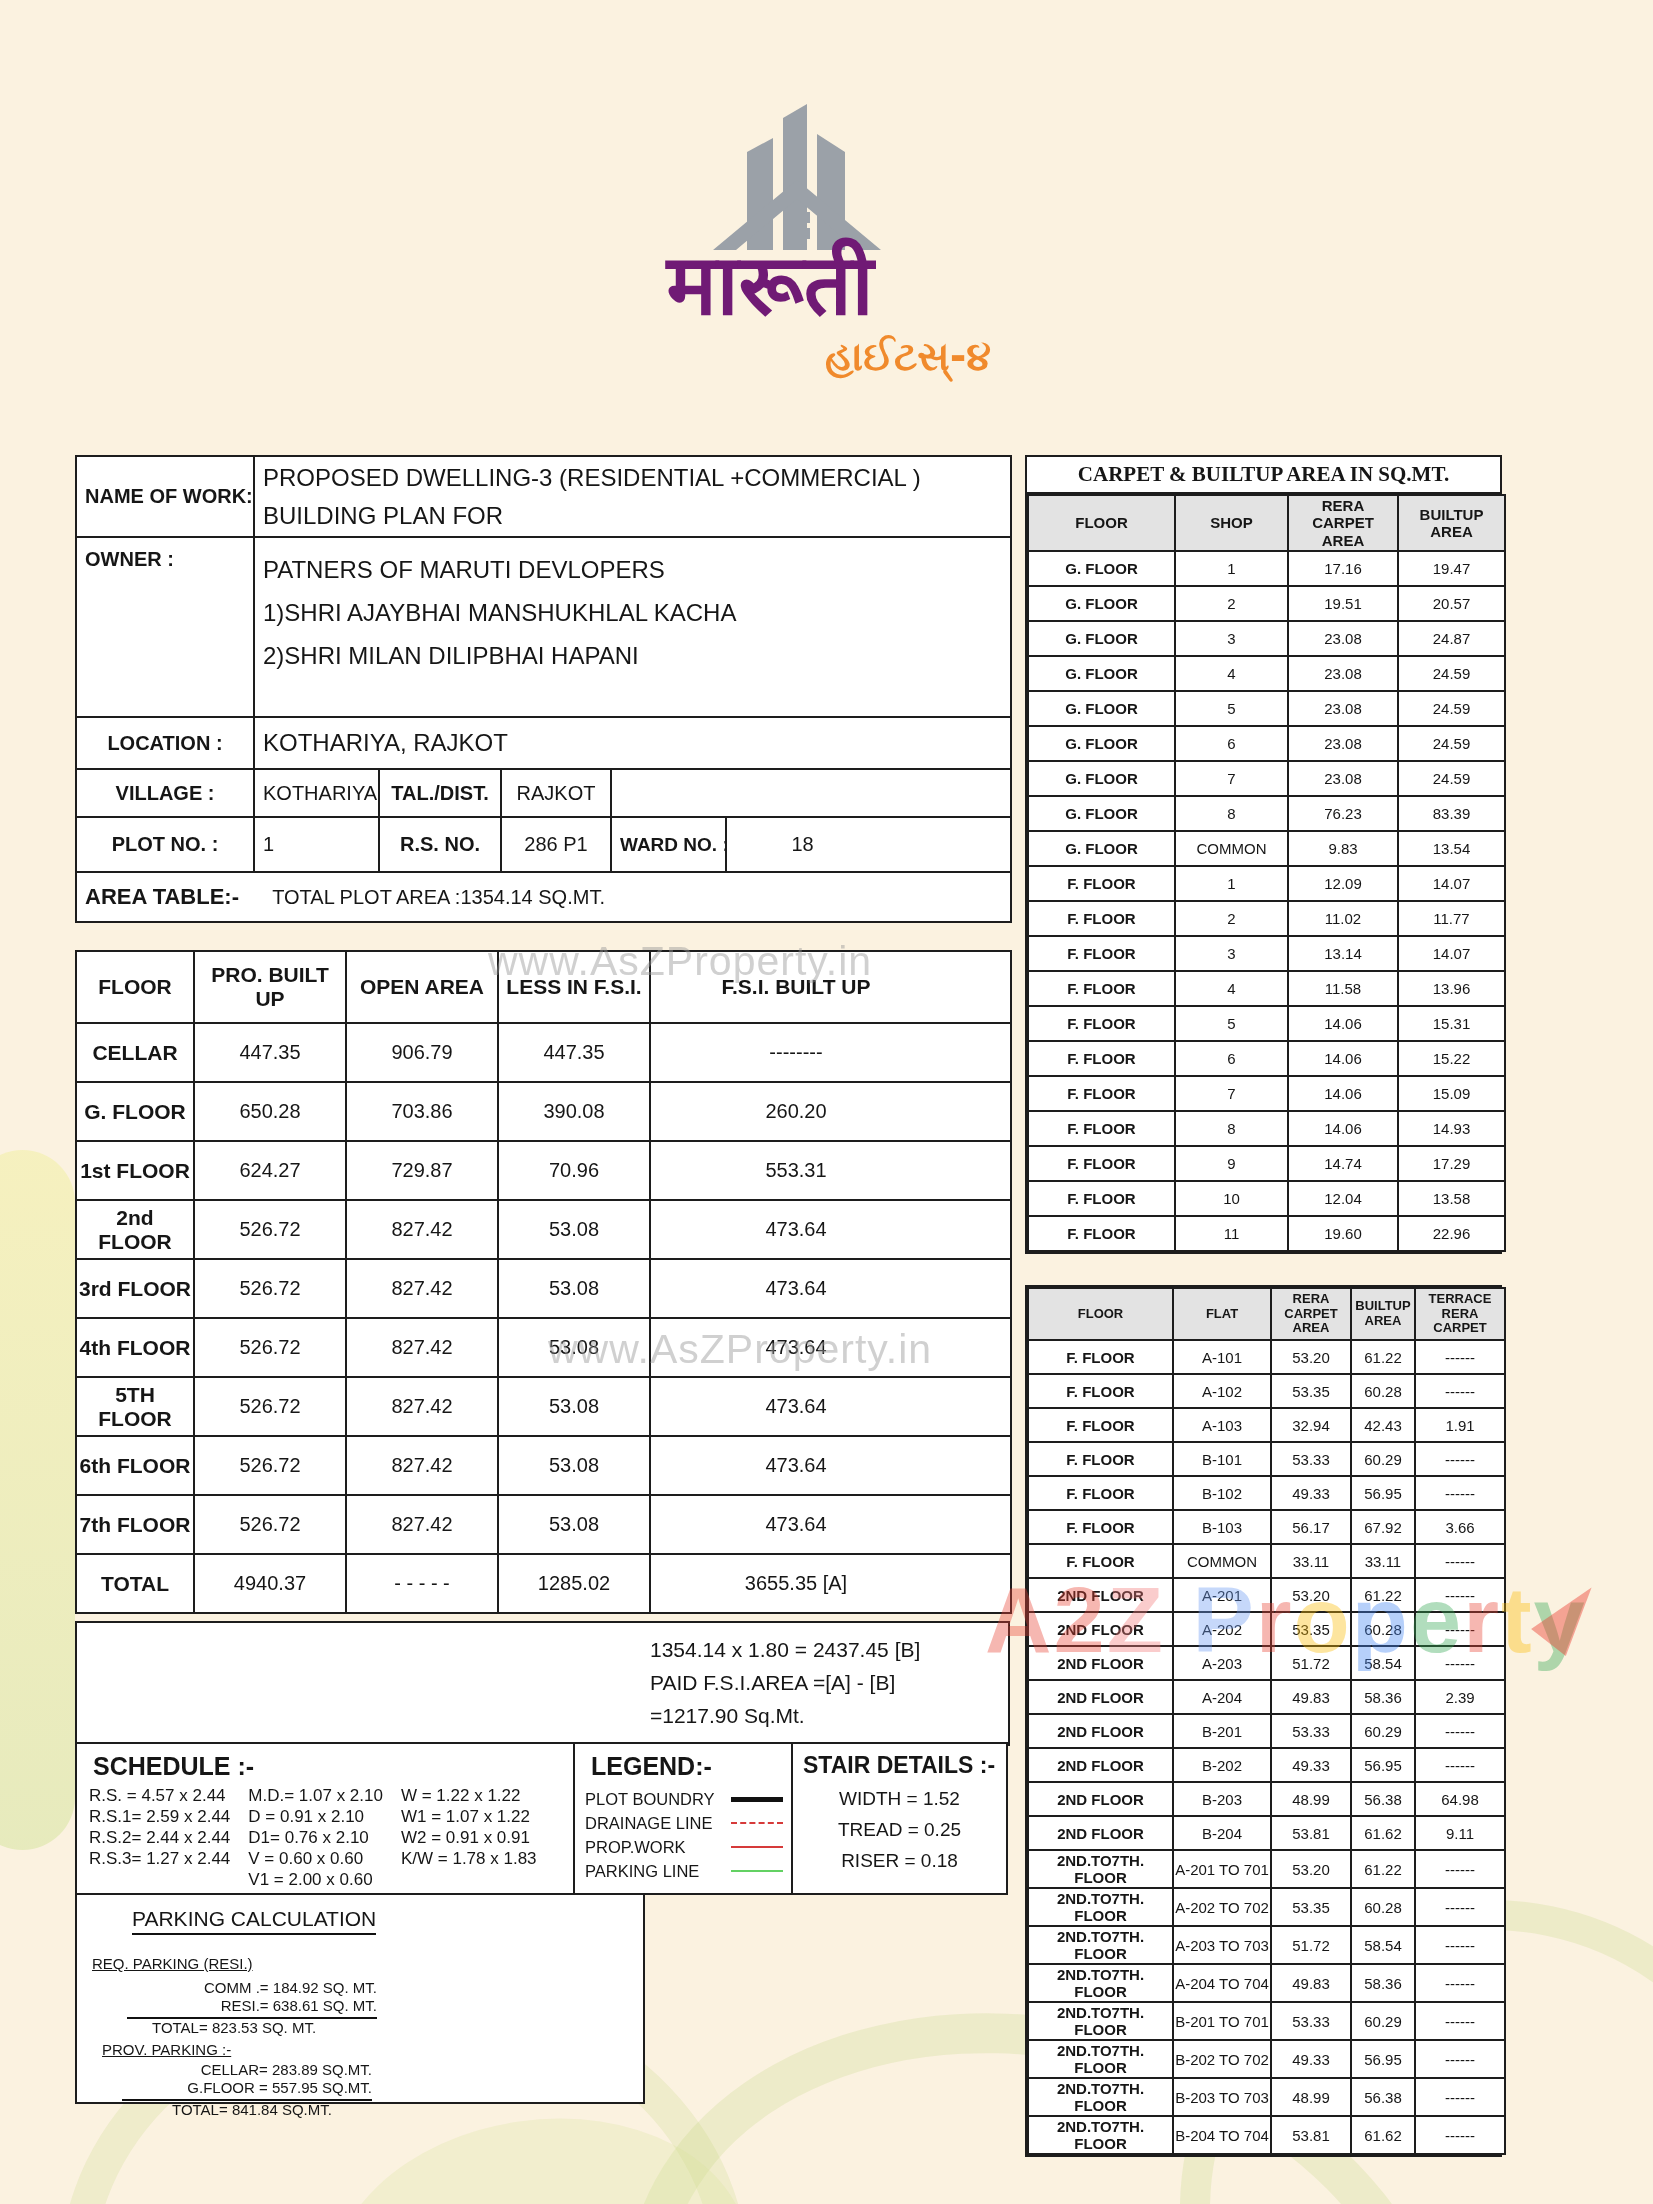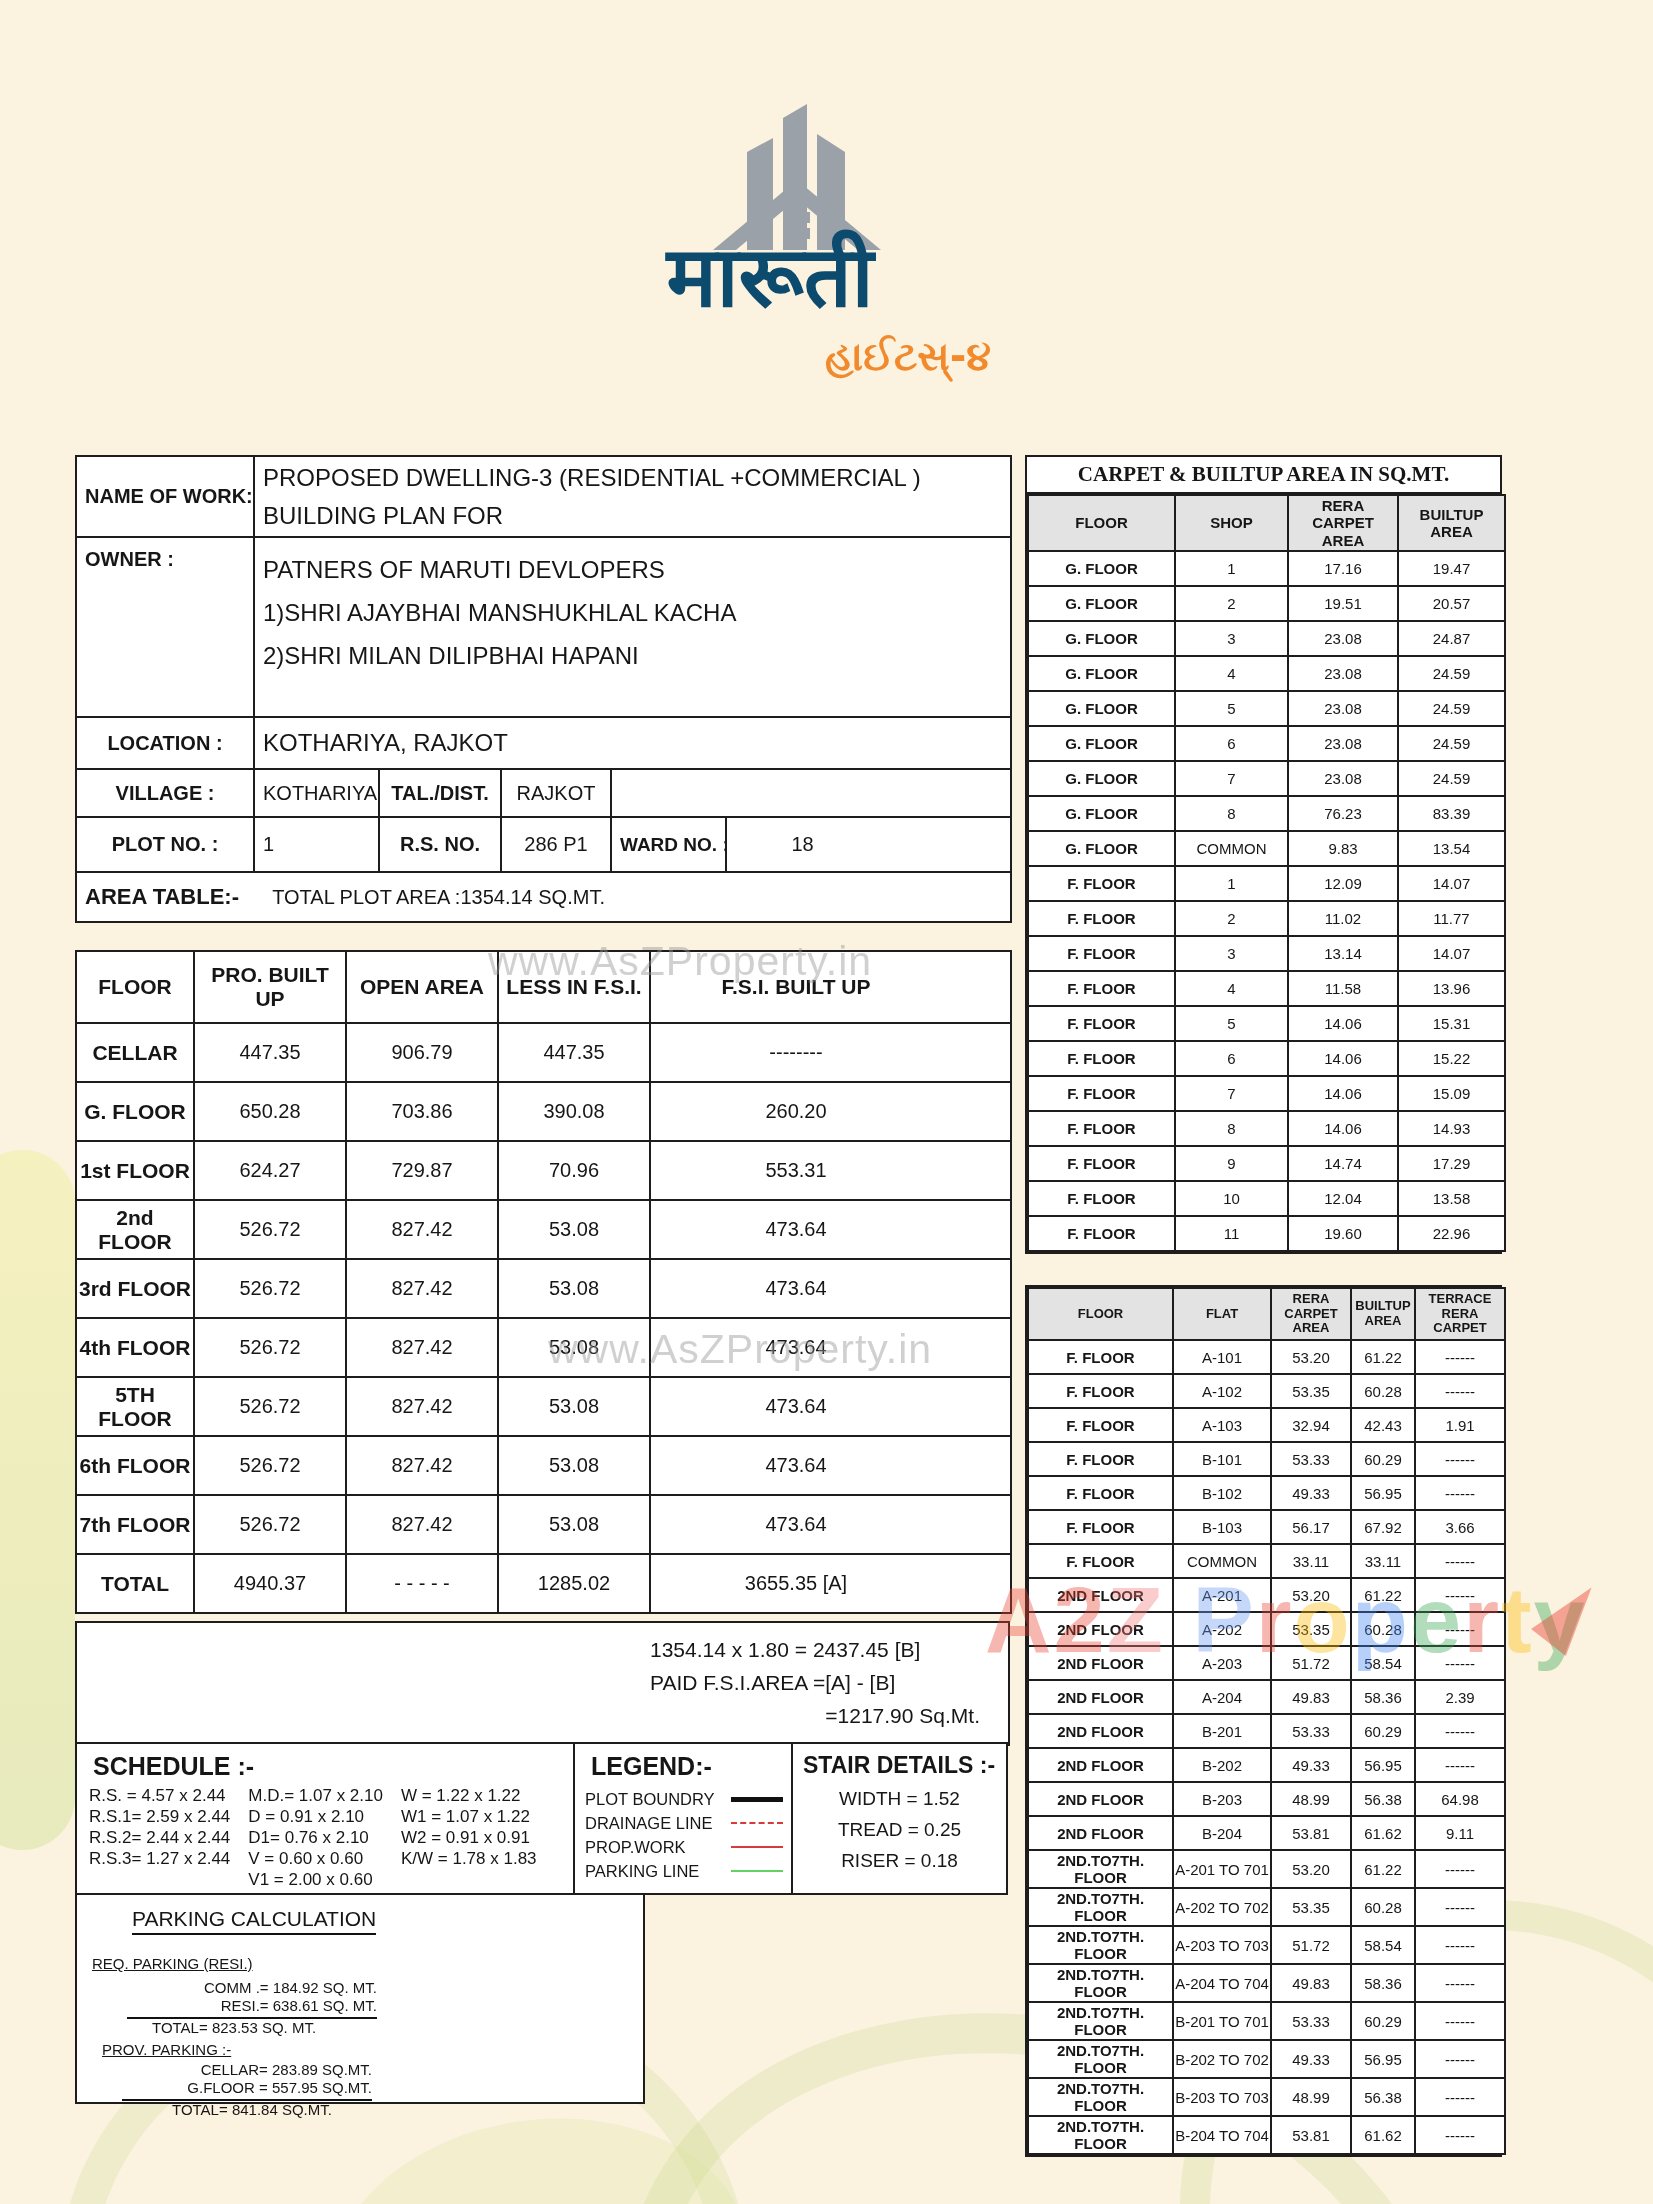--- a/index.html
+++ b/index.html
@@ -14,22 +14,22 @@
   #leaf-band{left:-30px;top:1150px;width:105px;height:700px;
     background:linear-gradient(180deg,rgba(244,240,180,.75),rgba(214,228,160,.55));
     border-radius:60px;}
   #leaf-1{left:60px;top:1980px;width:620px;height:520px;border:34px solid rgba(196,214,126,.22);}
   #leaf-2{left:620px;top:2020px;width:760px;height:560px;border:40px solid rgba(186,208,110,.20);transform:rotate(14deg);}
   #leaf-3{left:1180px;top:1900px;width:560px;height:560px;border:30px solid rgba(196,214,126,.25);transform:rotate(-10deg);}
   #leaf-4{left:330px;top:2120px;width:420px;height:300px;background:rgba(214,228,150,.25);transform:rotate(-8deg);}
   
   #logo{position:absolute;left:600px;top:95px;width:460px;height:290px;z-index:2;}
   #logo-icon{position:absolute;left:95px;top:5px;}
-  #brand-name{position:absolute;left:20px;top:140px;width:300px;text-align:center;
-    font-family:"DejaVu Sans",sans-serif;font-weight:bold;font-size:84px;line-height:1;color:#0c4a6e;}
+  #brand-name{position:absolute;left:20px;top:148px;width:300px;text-align:center;
+    font-family:"DejaVu Sans",sans-serif;font-weight:bold;font-size:84px;line-height:1;color:#701a75;}
   #brand-sub{position:absolute;left:198px;top:238px;width:220px;text-align:center;
     font-family:"DejaVu Sans",sans-serif;font-weight:bold;font-size:40px;color:#f08a2c;}
   
   table{border-collapse:collapse;background:#fff;table-layout:fixed;}
   td,th{border:2px solid #1d1d1d;overflow:hidden;}
   
   #left-block{position:absolute;left:75px;top:455px;width:935px;height:1660px;z-index:2;}
   #info-table{position:absolute;left:0;top:0;width:935px;}
   #info-table td{padding:0 8px;font-size:20px;}
   .lbl{font-weight:bold;font-size:20px !important;white-space:nowrap;}
@@ -46,21 +46,21 @@
   #floor-table td:first-child{font-weight:bold;font-size:21px;}
   #floor-table td:last-child,#floor-table th:last-child{padding-right:70px;}
   
   #fsi-box{position:absolute;left:0;top:1166px;width:931px;height:121px;border:2px solid #1d1d1d;background:#fff;}
   #fsi-left{position:absolute;left:85px;top:0;height:100%;display:flex;align-items:center;gap:14px;}
   #fsi-label{font-weight:bold;font-size:27px;}
   .frac{display:inline-block;text-align:center;font-size:24px;line-height:1.15;}
   .frac .num{display:block;border-bottom:2px solid #111;padding:0 6px;}
   #fsi-result{font-size:26px;}
   #fsi-right{position:absolute;right:28px;top:10px;width:330px;font-size:21px;line-height:33px;}
-  #fsi-right .r3{text-align:right;}
+  #fsi-right .r3{}
   
   #sched-row{position:absolute;left:0;top:1287px;width:935px;height:153px;display:flex;}
   .sbox{border:2px solid #1d1d1d;background:#fff;box-sizing:border-box;position:relative;}
   #schedule-box{width:500px;margin-right:-2px;}
   #legend-box{width:220px;margin-right:-2px;}
   #stair-box{width:217px;}
   .sbox h3{margin:8px 0 4px 16px;font-size:25px;}
   #schedule-cols{display:flex;gap:18px;padding-left:12px;}
   #schedule-cols>div{font-size:17px;line-height:21px;}
   #legend-items{padding:2px 8px 0 10px;}

